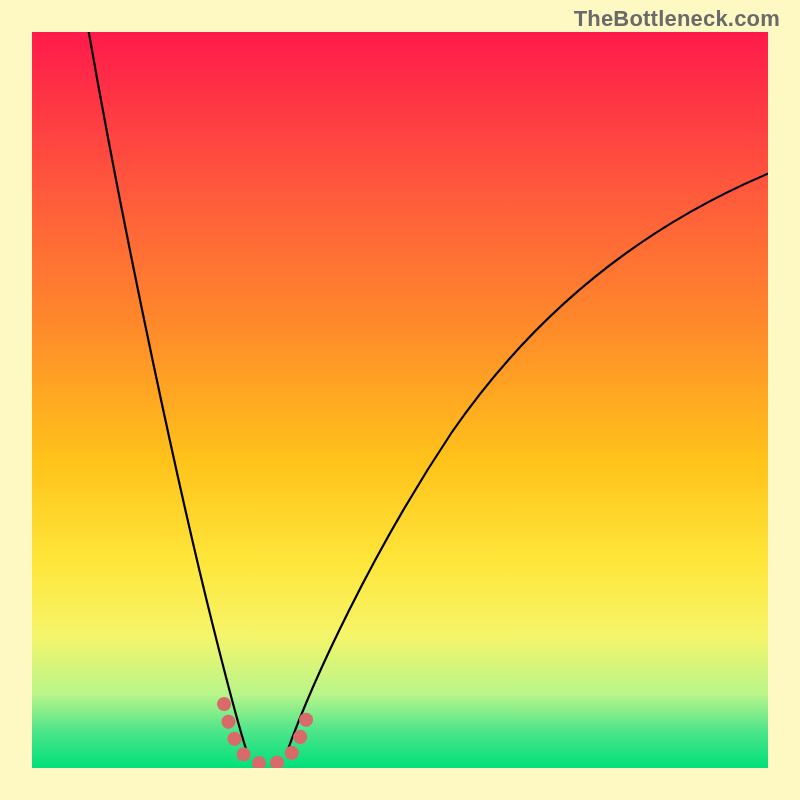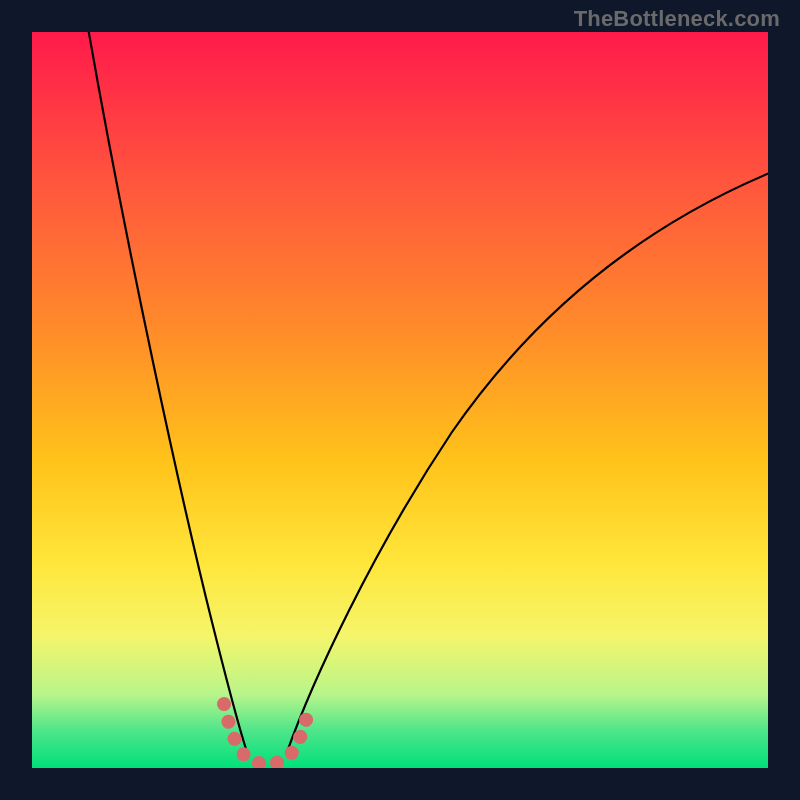--- a/index.html
+++ b/index.html
@@ -9,21 +9,21 @@
     height: 800px;
     background: #000;
     overflow: hidden;
   }
   .frame {
     position: absolute;
     left: 0;
     top: 0;
     width: 800px;
     height: 800px;
-    background: #0f172a;
+    background: #fef9c3;
   }
   .plot {
     position: absolute;
     left: 32px;
     top: 32px;
     width: 736px;
     height: 736px;
     background: linear-gradient(to bottom,
       #ff1a4b 0%,
       #ff5a3c 22%,

